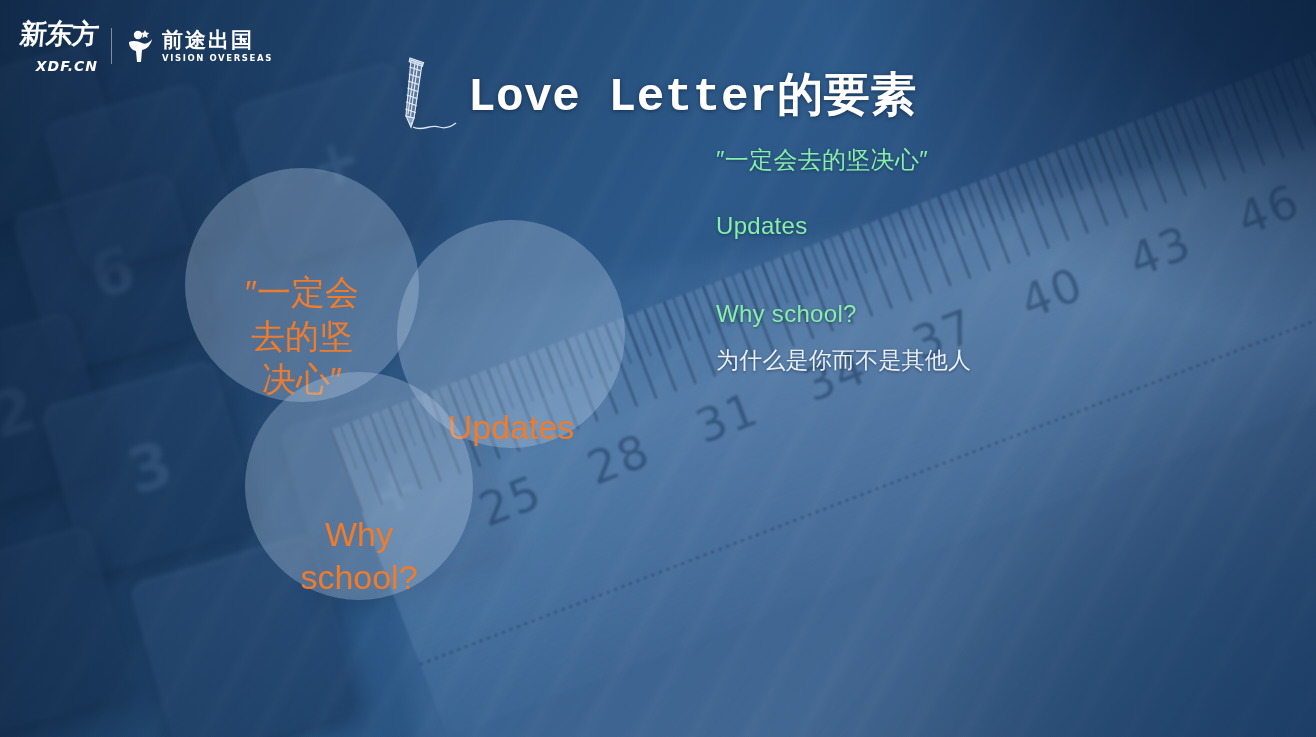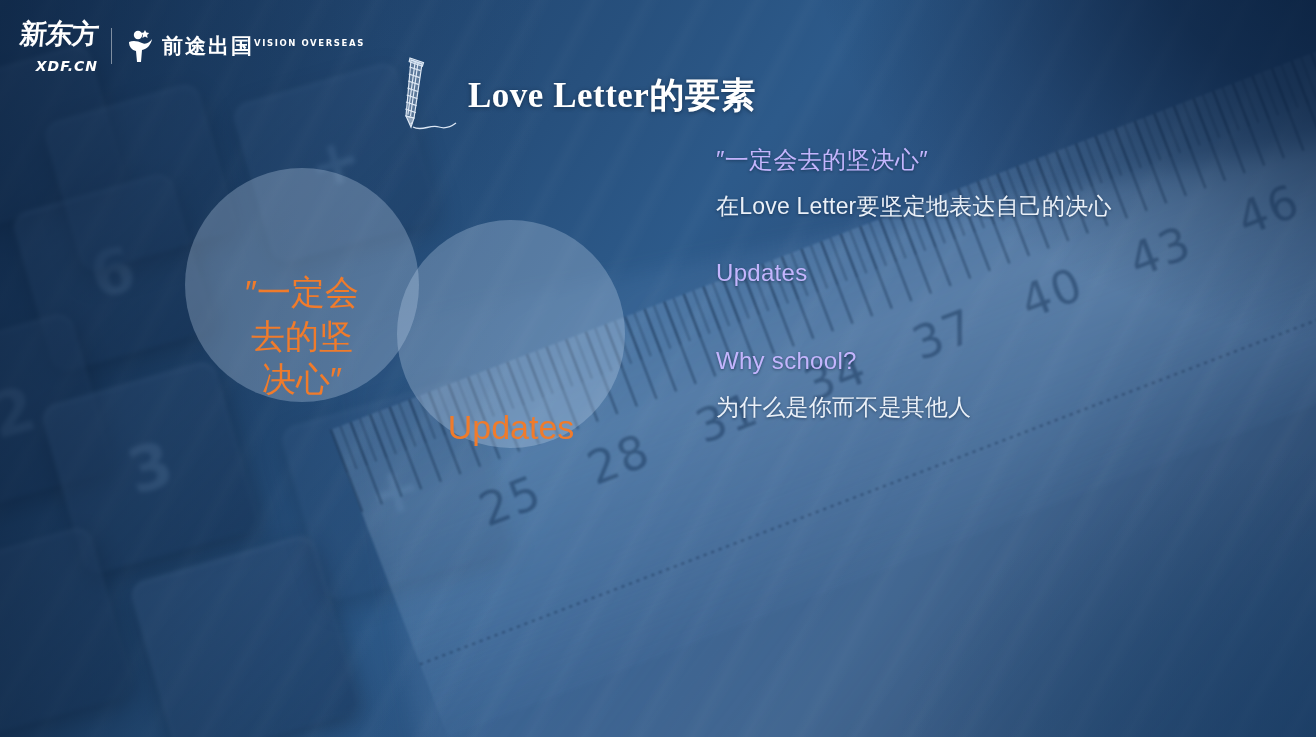--- a/index.html
+++ b/index.html
@@ -220,21 +220,21 @@
     background: rgba(255,255,255,0.45);
   }
   .logo-right {
     display: flex;
     align-items: center;
     gap: 7px;
   }
   .logo-mark { width: 30px; height: 36px; }
   .logo-right-txt {
     display: flex;
-    flex-direction: row;
+    flex-direction: column;
     line-height: 1;
   }
   .logo-right-main {
     color: #ffffff;
     font-size: 21px;
     font-weight: 700;
     letter-spacing: 2px;
     font-family: "DejaVu Sans", sans-serif;
   }
   .logo-right-sub {
@@ -250,26 +250,26 @@
   .title-row {
     position: absolute;
     left: 398px;
     top: 56px;
     display: flex;
     align-items: center;
   }
   .pencil { width: 62px; height: 78px; }
   .title-text {
     color: #ffffff;
-    font-size: 35px;
+    font-size: 46px;
     font-weight: 700;
     letter-spacing: .5px;
     white-space: nowrap;
     margin-left: 8px;
-    font-family: Liberation Serif, serif;
+    font-family: Liberation Mono, monospace;
     text-shadow: 0 1px 4px rgba(6,22,44,0.55);
   }
 
   
   .venn { position: absolute; left: 0; top: 0; width: 700px; height: 660px; }
   .circle {
     position: absolute;
     border-radius: 50%;
     background: rgba(196,216,238,0.30);
     display: flex;
@@ -289,21 +289,21 @@
   #circle-updates    { left: 397px; top: 220px;  width: 228px; height: 228px; }
   #circle-why        { left: 245px; top: 372px;  width: 228px; height: 228px; }
   #circle-commitment .clabel { font-size: 34px; line-height: 1.28; }
   #circle-updates .clabel    { font-size: 34px; }
   #circle-why .clabel        { font-size: 34px; line-height: 1.28; }
 
   
   .content { position: absolute; left: 716px; top: 142px; width: 530px; }
   .block { margin-bottom: 22px; }
   .block-head {
-    color: #c4b5fd;
+    color: #86efac;
     font-size: 24px;
     font-weight: 400;
     line-height: 1.5;
     letter-spacing: .3px;
     font-family: "Liberation Sans", "DejaVu Sans", sans-serif;
     text-shadow: 0 1px 3px rgba(8,26,50,0.5);
   }
   .block-body {
     color: #eaf0f8;
     font-size: 23px;
@@ -406,26 +406,29 @@
 
   <div class="venn">
     <div class="circle" id="circle-commitment">
       <span class="clabel">″一定会
 去的坚
 决心″</span>
     </div>
     <div class="circle" id="circle-updates">
       <span class="clabel">Updates</span>
     </div>
+    <div class="circle" id="circle-why">
+      <span class="clabel">Why
+school?</span>
+    </div>
   </div>
 
   <div class="content">
     <div class="block" id="block-commitment">
       <div class="block-head">″一定会去的坚决心″</div>
-      <div class="block-body">在Love Letter要坚定地表达自己的决心</div>
     </div>
     <div class="block" id="block-updates">
       <div class="block-head">Updates</div>
     </div>
     <div class="block" id="block-why">
       <div class="block-head">Why school?</div>
       <div class="block-body">为什么是你而不是其他人</div>
     </div>
   </div>
 

